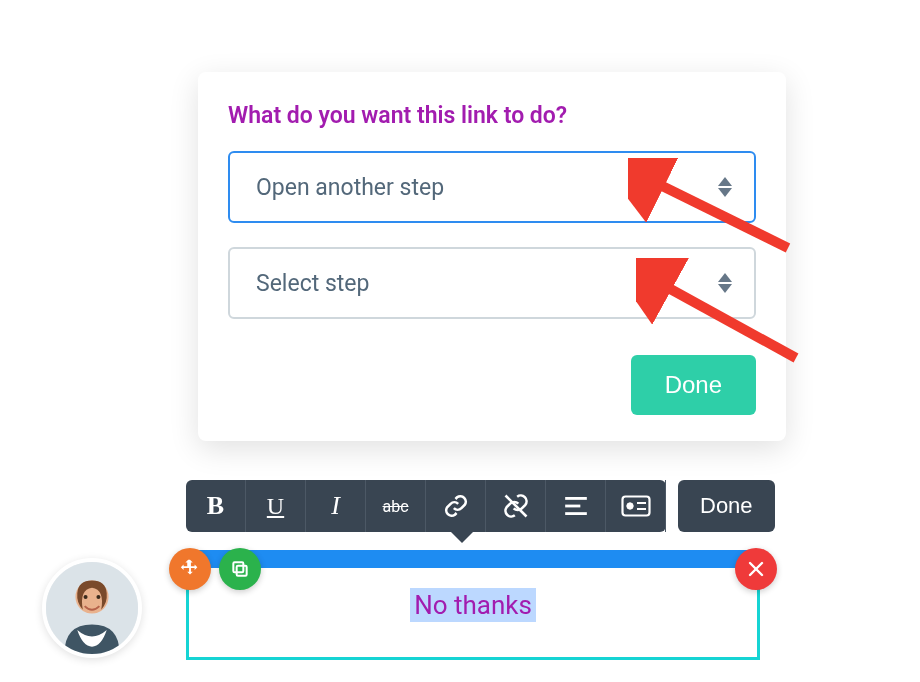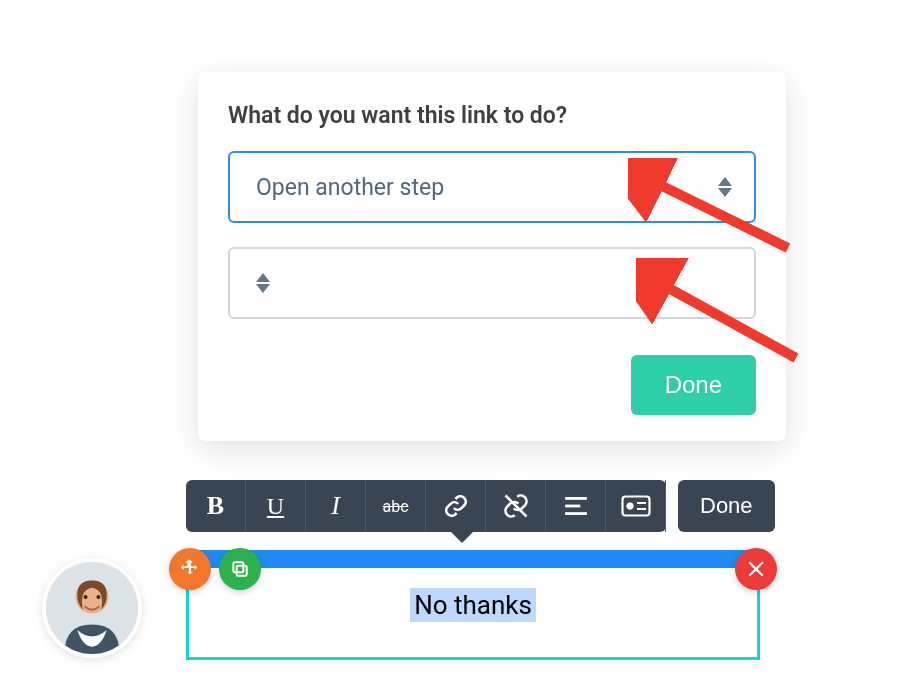--- a/index.html
+++ b/index.html
@@ -18,21 +18,21 @@
       top: 72px;
       width: 588px;
       background: #ffffff;
       border-radius: 8px;
       box-shadow: 0 8px 30px rgba(0,0,0,0.12);
       padding: 30px 30px 26px 30px;
     }
     .link-dialog-title {
       font-size: 23px;
       font-weight: 600;
-      color: #404040;
+      color: #a21caf;
       margin-bottom: 22px;
     }
     .select-field {
       display: flex;
       align-items: center;
       justify-content: space-between;
       width: 100%;
       height: 72px;
       border: 2px solid #cfd7dc;
       border-radius: 6px;
@@ -139,21 +139,21 @@
       background: #ffffff;
       padding: 20px 0 28px 0;
       display: flex;
       align-items: flex-start;
       justify-content: center;
       position: relative;
       min-height: 92px;
     }
     .text-highlight {
       background: #bcd8ff;
-      color: #000000;
+      color: #a21caf;
       font-size: 26px;
       padding: 2px 4px;
     }
 
     .float-btn {
       position: absolute;
       width: 42px; height: 42px;
       border-radius: 50%;
       display: flex;
       align-items: center;
@@ -192,20 +192,21 @@
       <svg width="14" height="9">
           <polygon points="7,0 14,9 0,9" fill="#667788"></polygon>
         </svg>
       <svg width="14" height="9">
           <polygon points="0,0 14,0 7,9" fill="#667788"></polygon>
         </svg>
     </span>
   </div>
 
   <div class="select-field">
+    <span>Select step</span>
     <span class="select-arrows">
       <svg width="14" height="9">
           <polygon points="7,0 14,9 0,9" fill="#667788"></polygon>
         </svg>
       <svg width="14" height="9">
           <polygon points="0,0 14,0 7,9" fill="#667788"></polygon>
         </svg>
     </span>
   </div>
 

